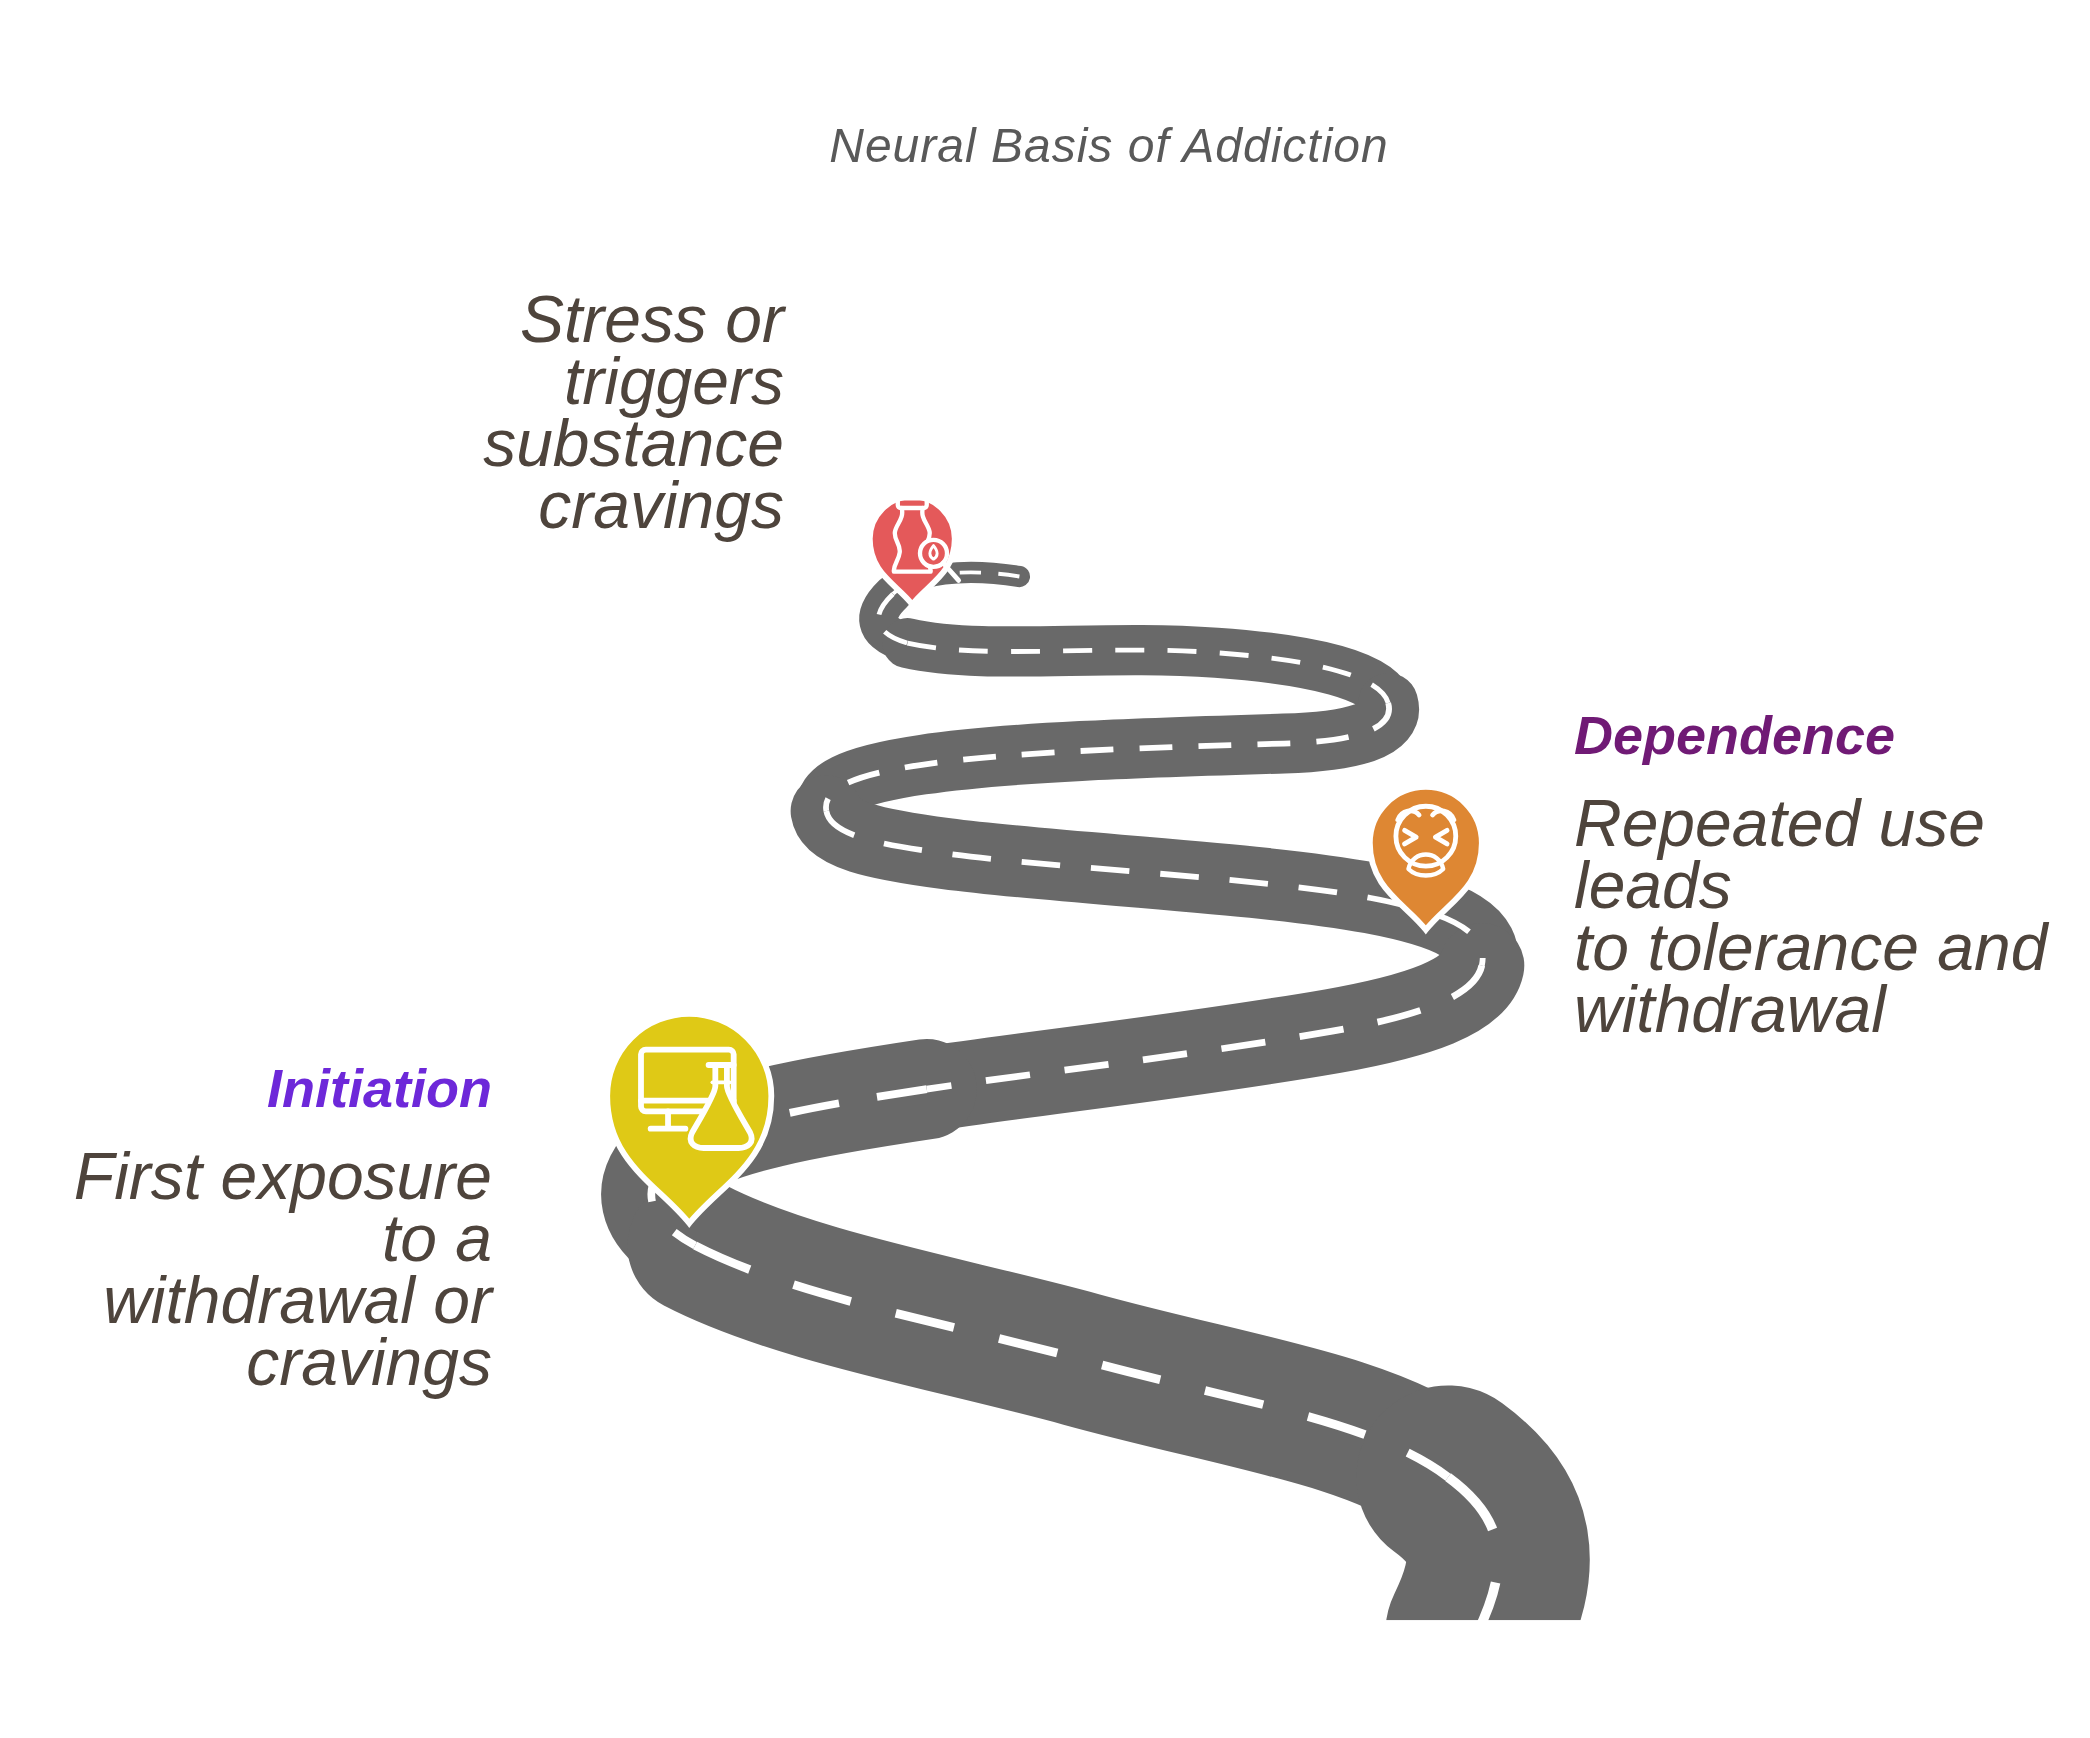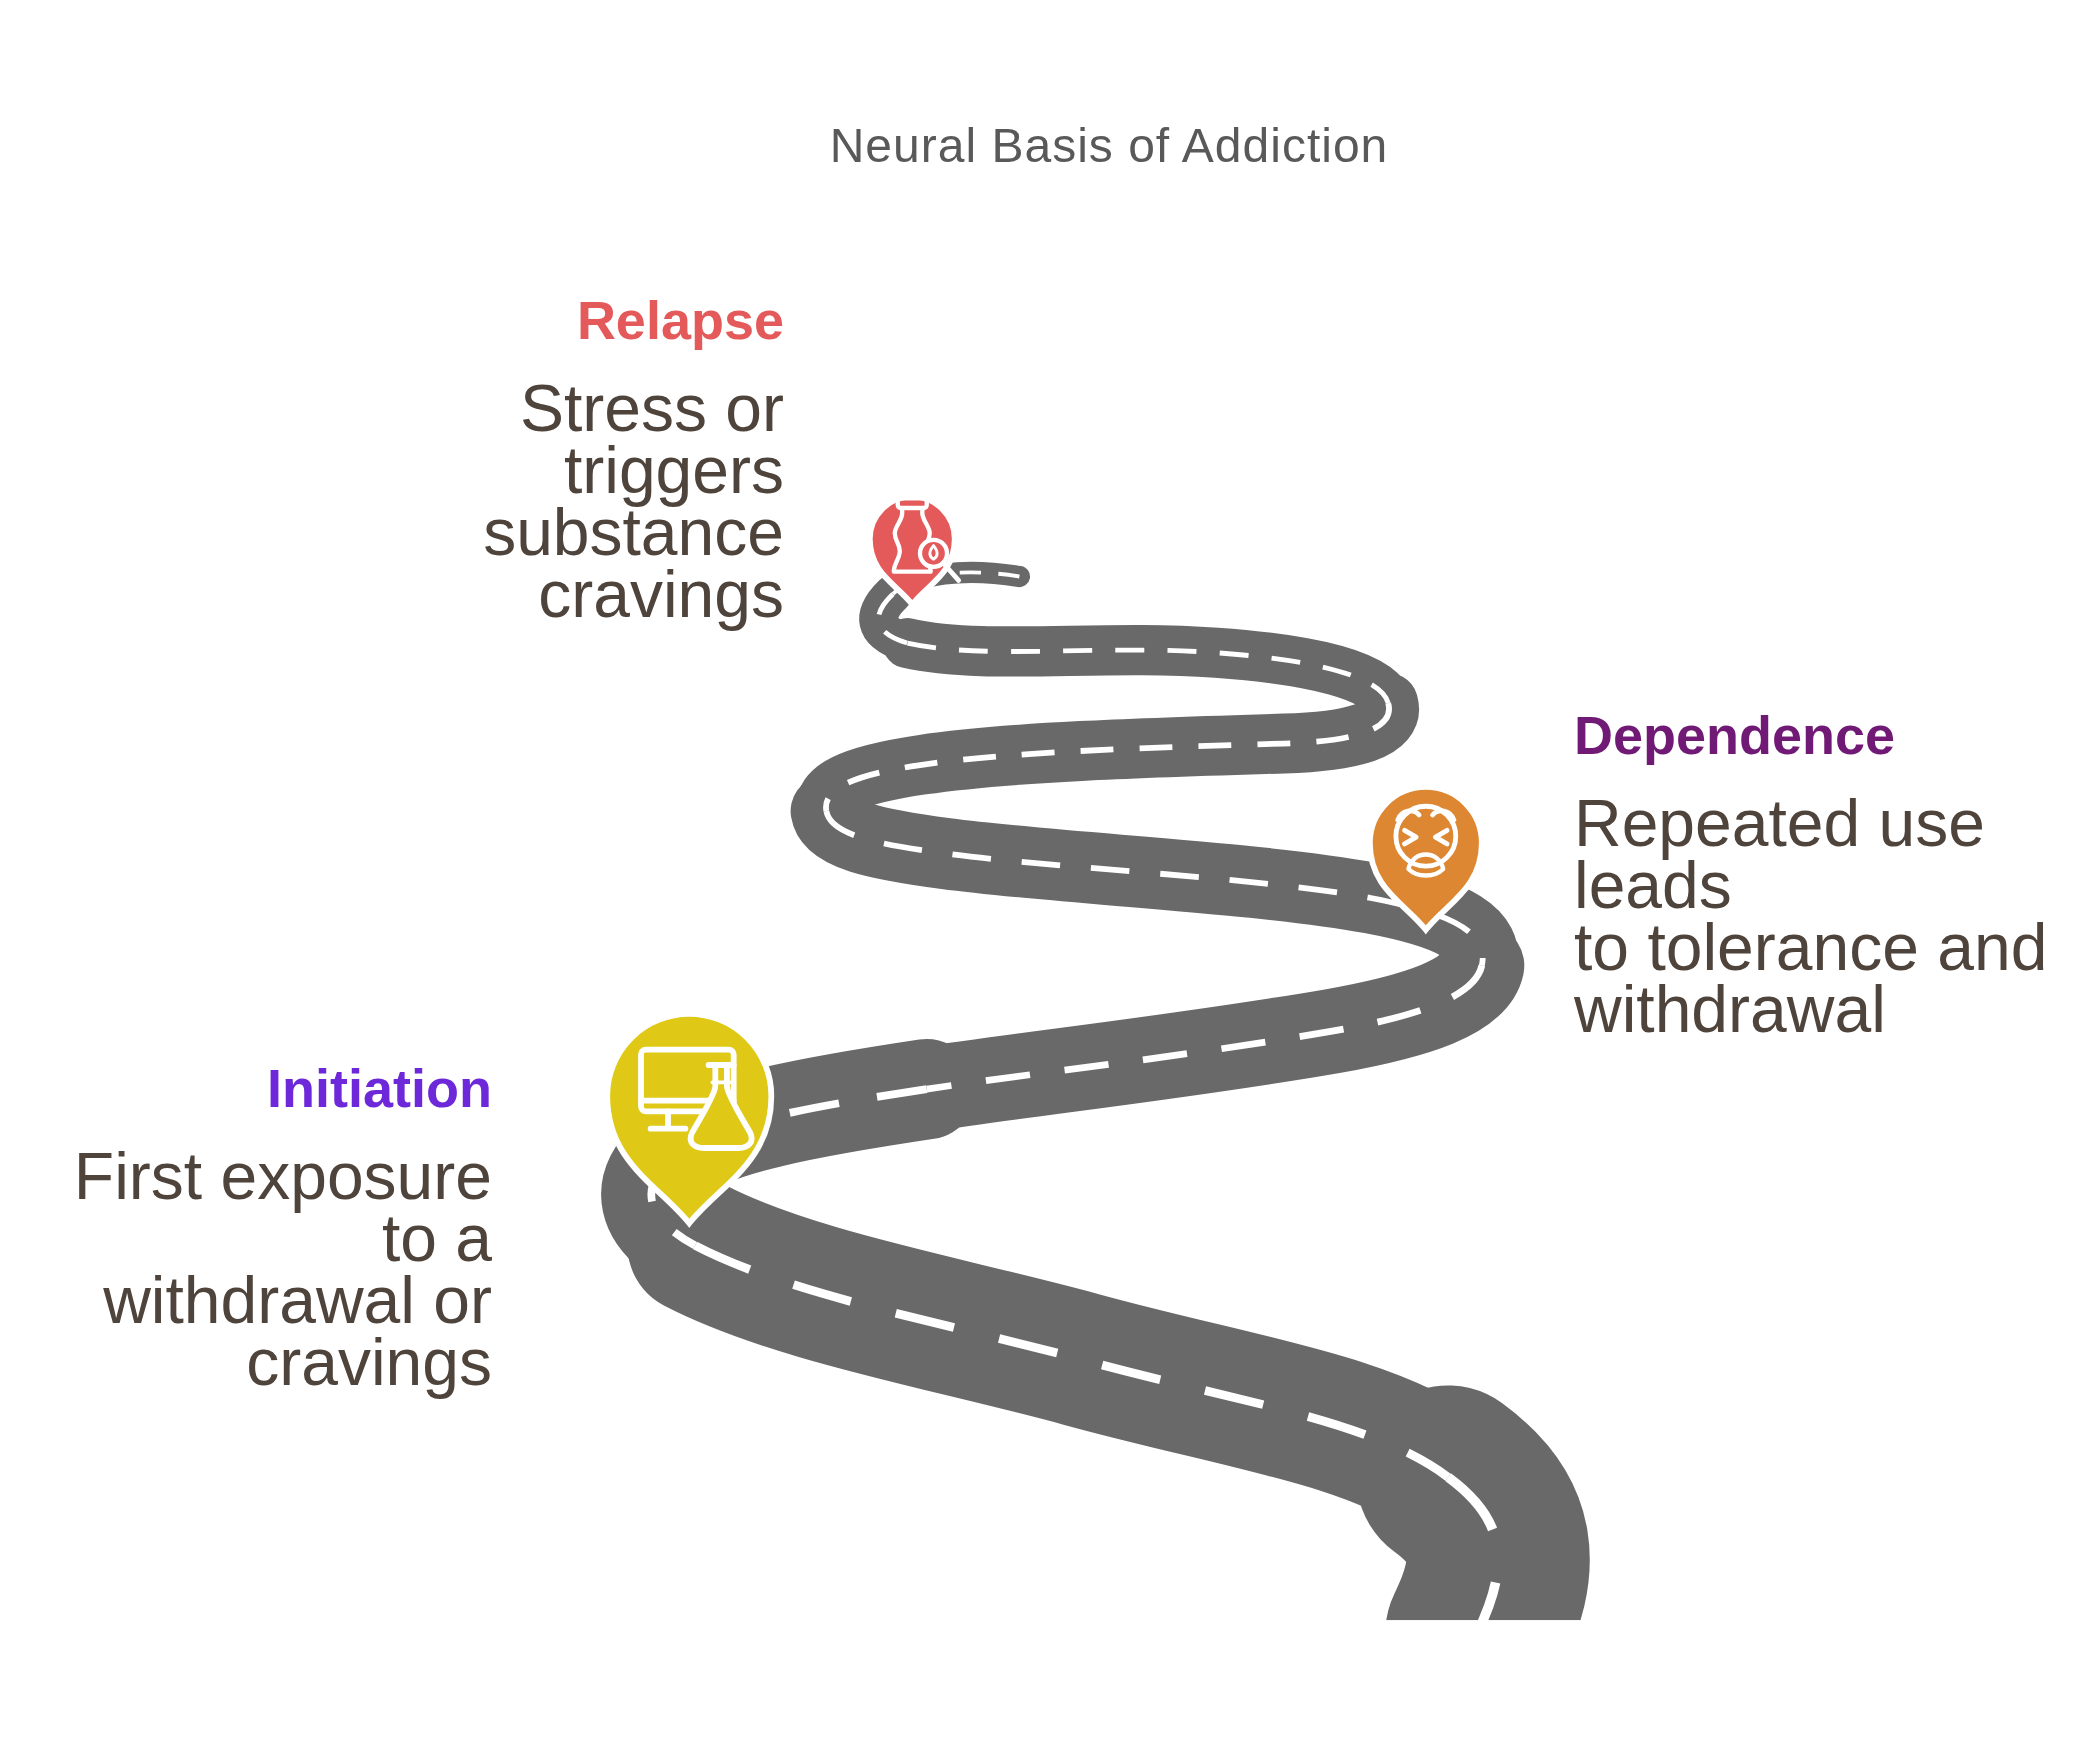--- a/index.html
+++ b/index.html
@@ -2,20 +2,21 @@
 <html><head>
 <meta charset="utf-8">
 <style>
   html,body{margin:0;padding:0;background:#ffffff;}
   .canvas{
     position:relative;
     width:2090px;height:1739px;
     background:#ffffff;
     font-family:"Liberation Sans", sans-serif;
     overflow:hidden;
+    font-style:italic;
   }
   .road-svg{position:absolute;left:0;top:0;}
   .title{
     position:absolute;left:626px;top:118px;width:966px;
     text-align:center;font-size:48px;color:#595959;letter-spacing:1px;
   }
   .milestone{position:absolute;}
   .m-label{font-size:54px;font-weight:700;line-height:64px;margin:0 0 25px 0;}
   .m-desc{font-size:66px;color:#4E443C;line-height:62px;}
   .m-desc span{display:block;}
@@ -91,21 +92,20 @@
         <path d="M741 1103 L741 1125 C741 1133, 725 1159, 717 1173 C712 1183, 719 1189, 729 1189 L765 1189 C775 1189, 782 1183, 777 1173 C769 1159, 753 1133, 753 1125 L753 1103 Z" fill="#DFC916"></path>
         <path d="M734 1103 L760 1103"></path>
         <path d="M738 1121 L756 1121" stroke-width="4"></path>
       </g>
     </g>
   </svg>
 
   <div class="title" style="color: rgb(89, 89, 89);">Neural Basis of Addiction</div>
 
   <div class="milestone block-relapse align-right">
-    <div class="m-label" style="color: rgb(228, 89, 90);">Relapse</div>
     <div class="m-desc">
       <span>Stress or triggers</span>
       <span>substance cravings</span>
     </div>
   </div>
 
   <div class="milestone block-dependence align-left">
     <div class="m-label" style="color: #701a75;">Dependence</div>
     <div class="m-desc">
       <span>Repeated use leads</span>

